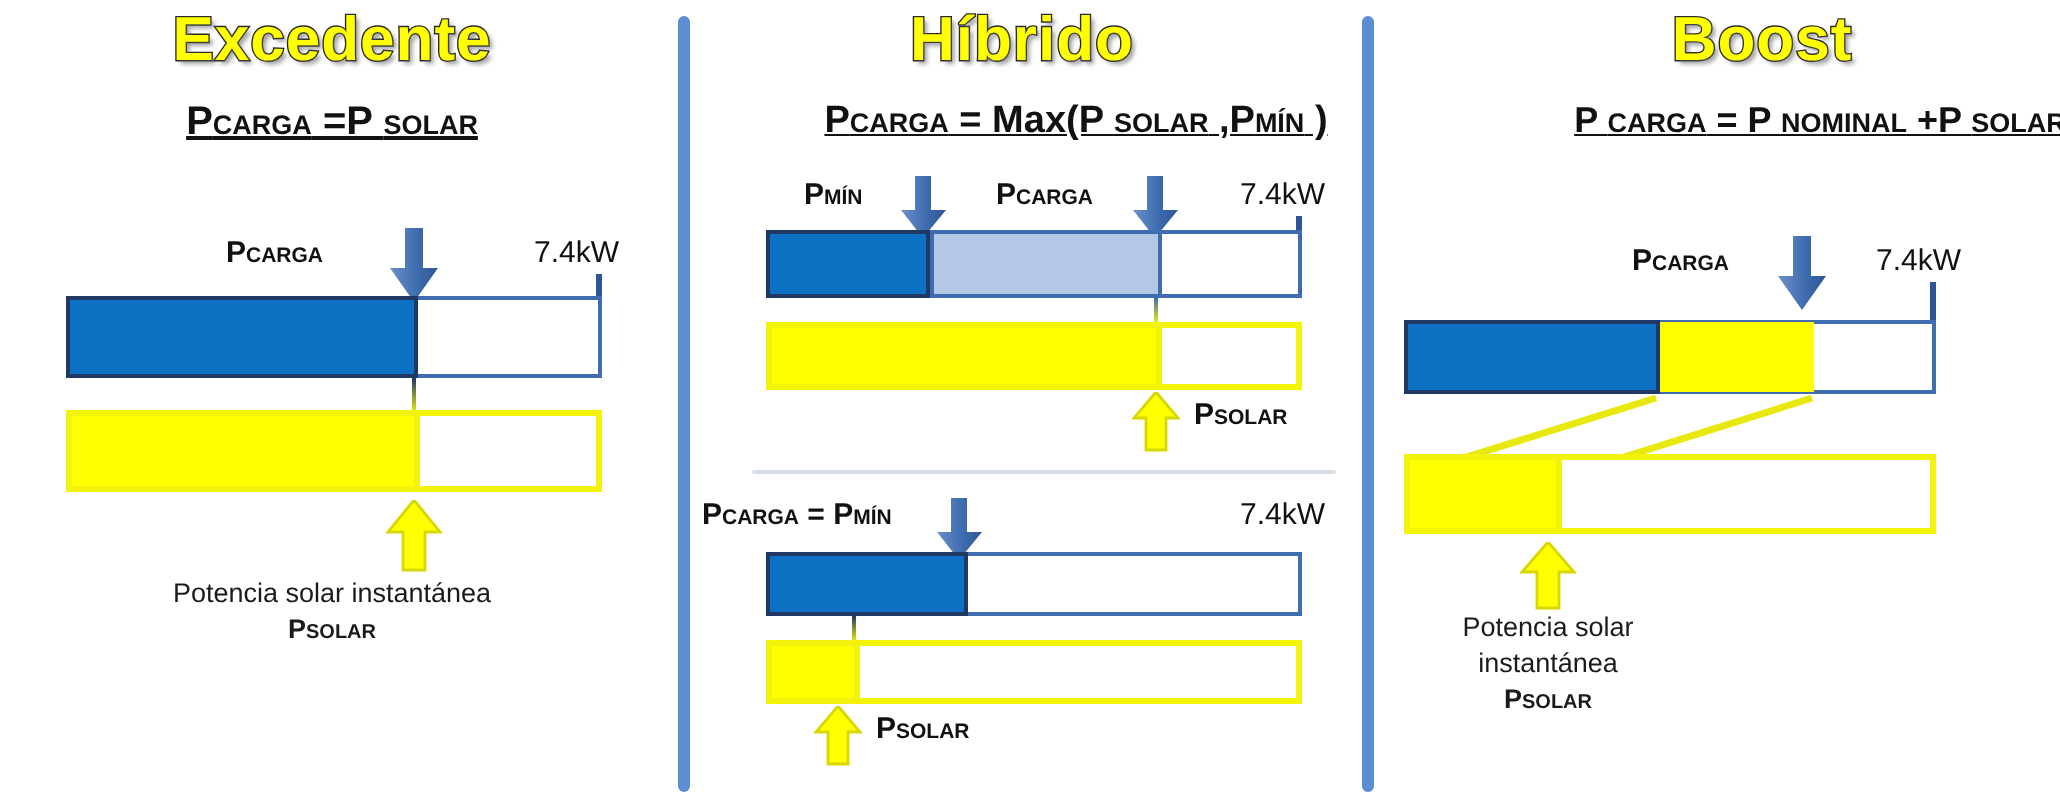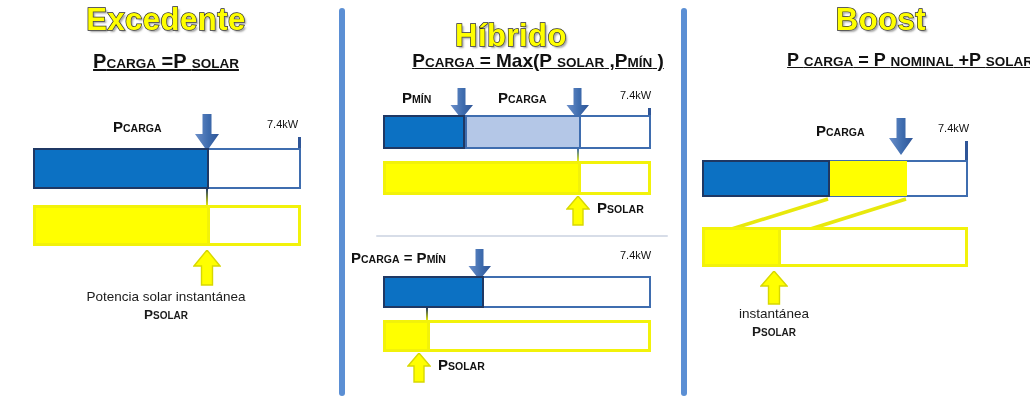--- a/index.html
+++ b/index.html
@@ -44,21 +44,21 @@
   .lbl{
     position:absolute;
     font-size:15px;
     font-weight:bold;
     color:#111111;
     white-space:nowrap;
   }
   .lbl .sub{font-size:10.5px;}
   .kw{
     position:absolute;
-    font-size:11px;
+    font-size:15px;
     font-weight:normal;
     color:#111111;
     white-space:nowrap;
   }
   .caption{
     position:absolute;
     font-size:13.5px;
     color:#1b1b1b;
     text-align:center;
     white-space:nowrap;
@@ -146,21 +146,21 @@
     </svg>
 
     <div class="caption" style="left:0px;top:288px;width:332px;">
       <div>Potencia solar instantánea</div>
       <div><b><span>P</span><span class="sub">SOLAR</span></b></div>
     </div>
   </div>
 
   <div>
 
-    <div class="panel-title" style="left:346px;top:2px;width:330px;margin-top:16px;">Híbrido</div>
+    <div class="panel-title" style="left:346px;top:2px;width:330px;">Híbrido</div>
 
     <div class="formula" style="left:346px;top:50px;width:336px;text-align:center;font-size:19px;margin-left:24px;">
       <span>P</span><span class="sub">CARGA</span><span> = Max(P </span><span class="sub">SOLAR</span><span> ,P</span><span class="sub">MÍN</span><span> )</span>
     </div>
 
     <div class="lbl" style="left:402px;top:89px;">
       <span>P</span><span class="sub">MÍN</span>
     </div>
     <svg class="arrow" style="left:450px;top:88px;" width="24" height="32" viewBox="0 0 24 32">
       <defs>
@@ -269,18 +269,19 @@
 
     <div class="bar-yellow" style="left:702px;top:227px;width:266px;height:40px;">
       <div class="fill fill-solid-yellow" style="width:79px;"></div>
     </div>
 
     <svg class="arrow" style="left:760px;top:271px;" width="28" height="34" viewBox="0 0 28 34">
       <path d="M14,0 L27,15 L19.5,15 L19.5,33 L8.5,33 L8.5,15 L1,15 Z" fill="#FFFF00" stroke="#D8D800" stroke-width="1.4"></path>
     </svg>
 
     <div class="caption" style="left:686px;top:305px;width:176px;">
+      <div>Potencia solar</div>
       <div>instantánea</div>
       <div><b><span>P</span><span class="sub">SOLAR</span></b></div>
     </div>
   </div>
 
 </div>
 
 </body></html>

